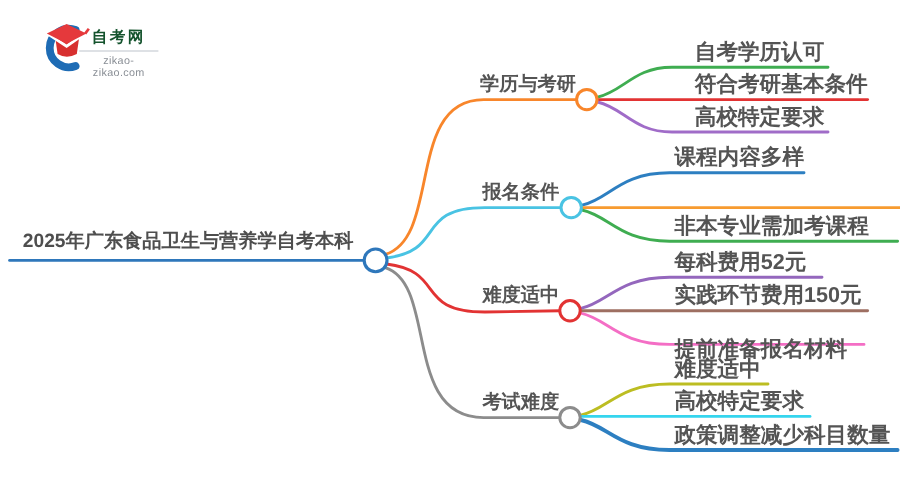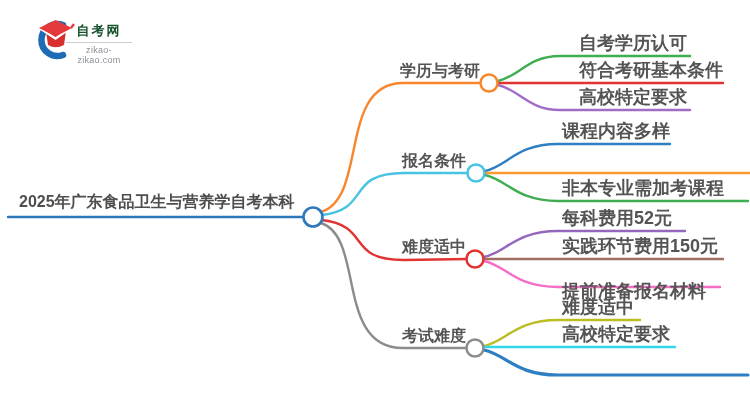--- a/index.html
+++ b/index.html
@@ -75,20 +75,21 @@
 
   <div class="label leaf-label" style="left:562px;top:121px;">课程内容多样</div>
   <div class="label leaf-label" style="left:562px;top:178px;">非本专业需加考课程</div>
 
   <div class="label leaf-label" style="left:562px;top:208px;">每科费用52元</div>
   <div class="label leaf-label" style="left:562px;top:236px;">实践环节费用150元</div>
   <div class="label leaf-label" style="left:562px;top:281px;">提前准备报名材料</div>
 
   <div class="label leaf-label" style="left:562px;top:297px;">难度适中</div>
   <div class="label leaf-label" style="left:562px;top:324px;">高校特定要求</div>
+  <div class="label leaf-label" style="left:562px;top:352px;">政策调整减少科目数量</div>
 
   <div class="logo">
     <svg class="logo-icon" width="46" height="46" viewBox="0 0 46 46">
       <path d="M 33 11 A 16 16 0 1 0 33 41" fill="none" stroke="#1e6cb5" stroke-width="6.5" stroke-linecap="round"></path>
       <path d="M 16 17 L 36 17 L 34 31 Q 25.5 35.5 18 31 Z" fill="#d7302f"></path>
       <path d="M 11 15 L 25.5 24.5 L 42 13" fill="none" stroke="#ffffff" stroke-width="2.4"></path>
       <path d="M 25.5 6 L 42 14 L 25.5 22.5 L 9 14 Z" fill="#e5393c"></path>
       <path d="M 41 14 L 44 10" stroke="#e5393c" stroke-width="2.2" fill="none"></path>
     </svg>
     <div class="logo-text">

